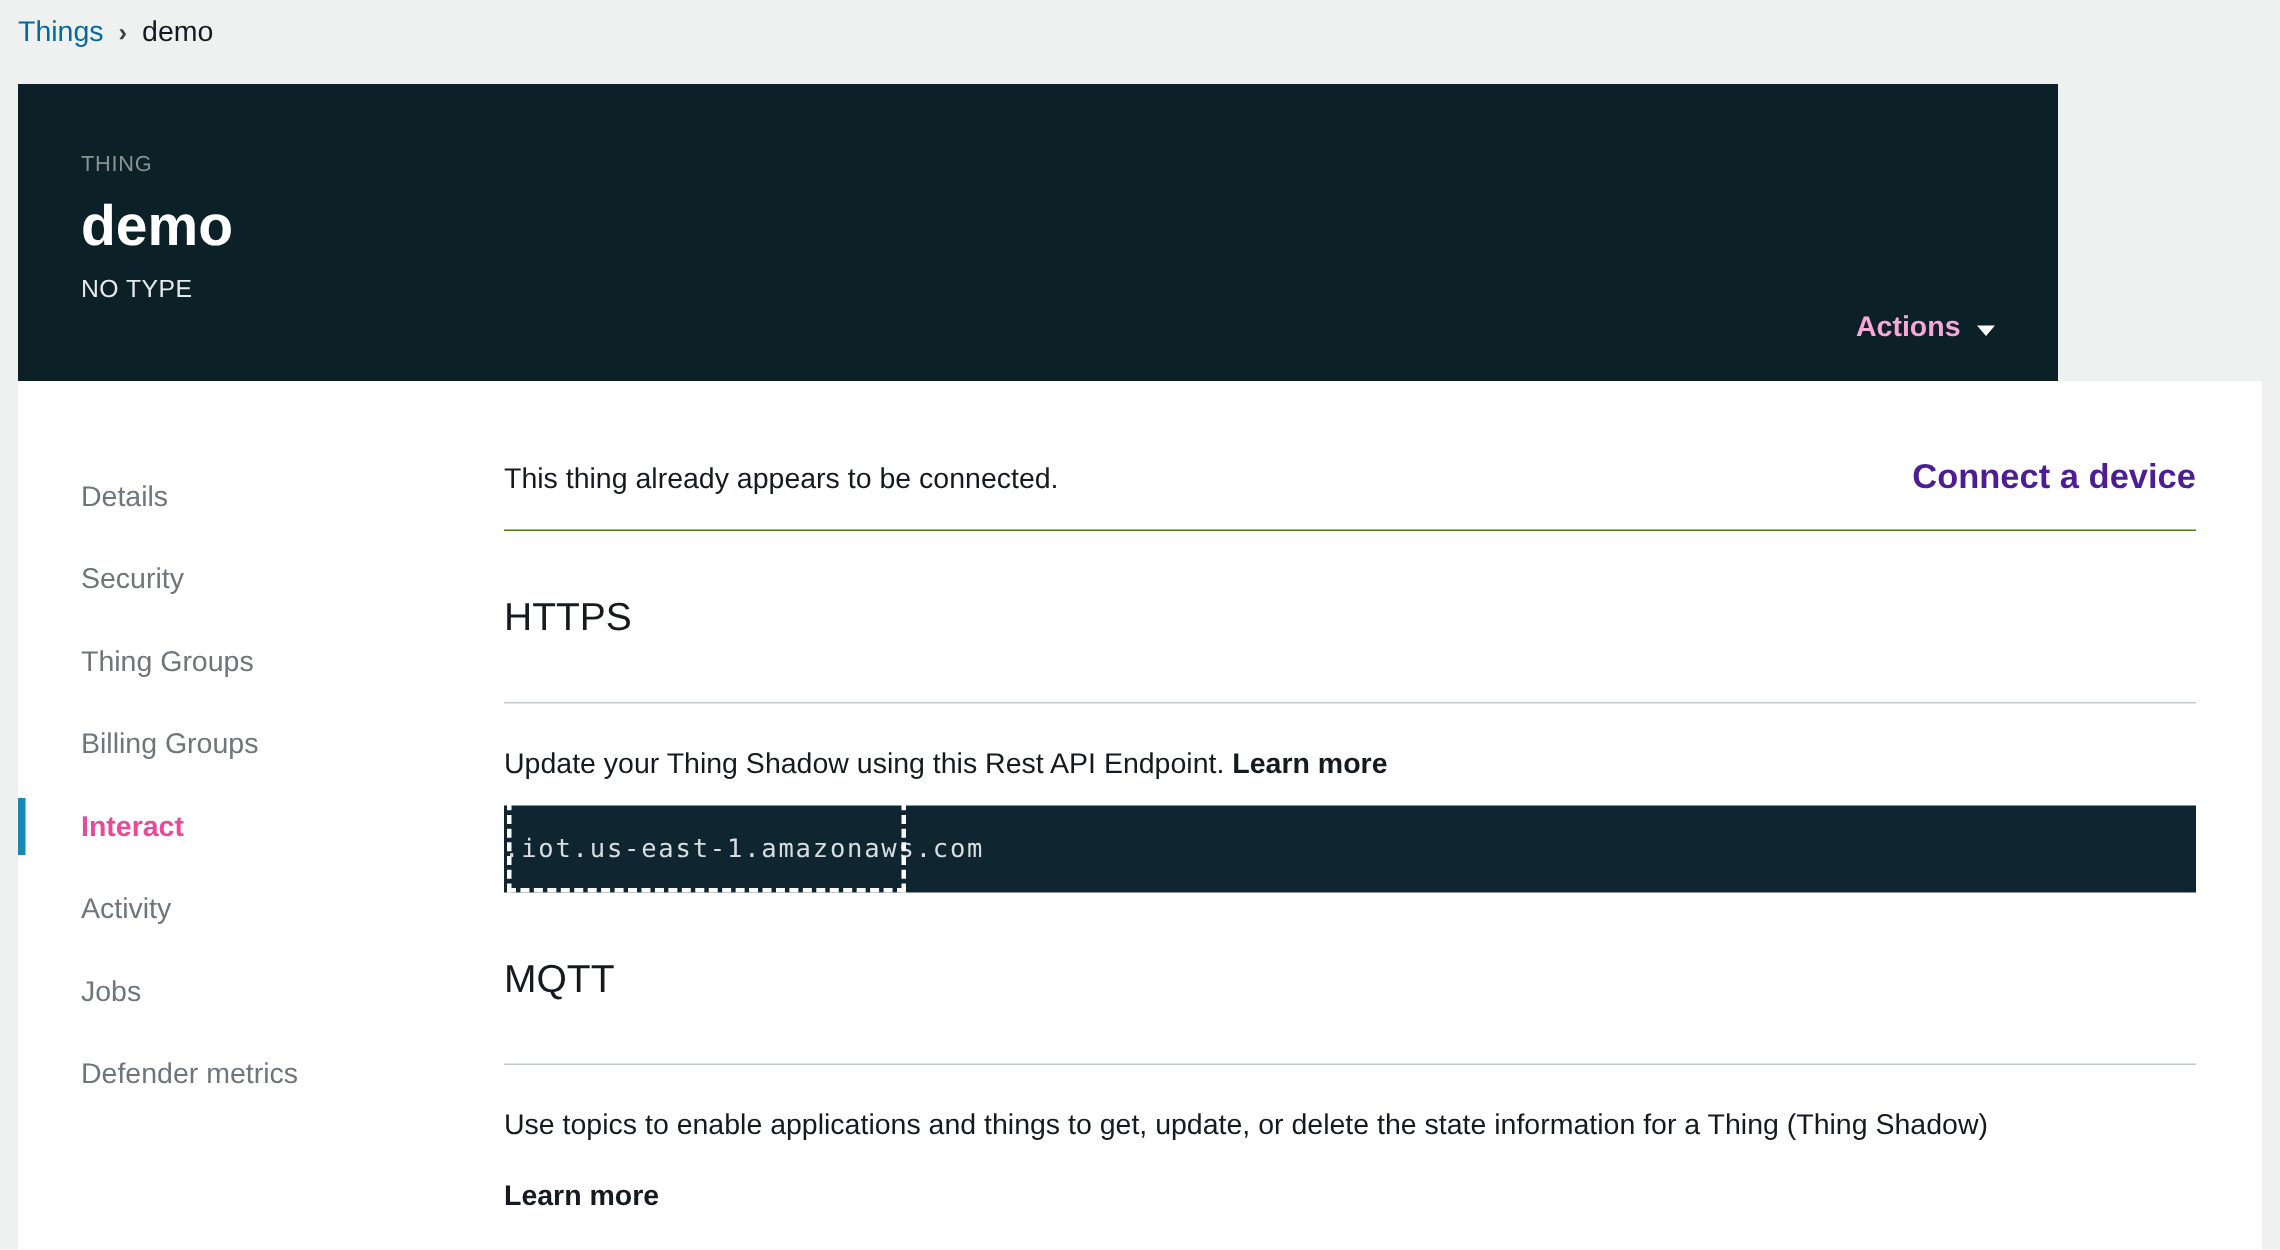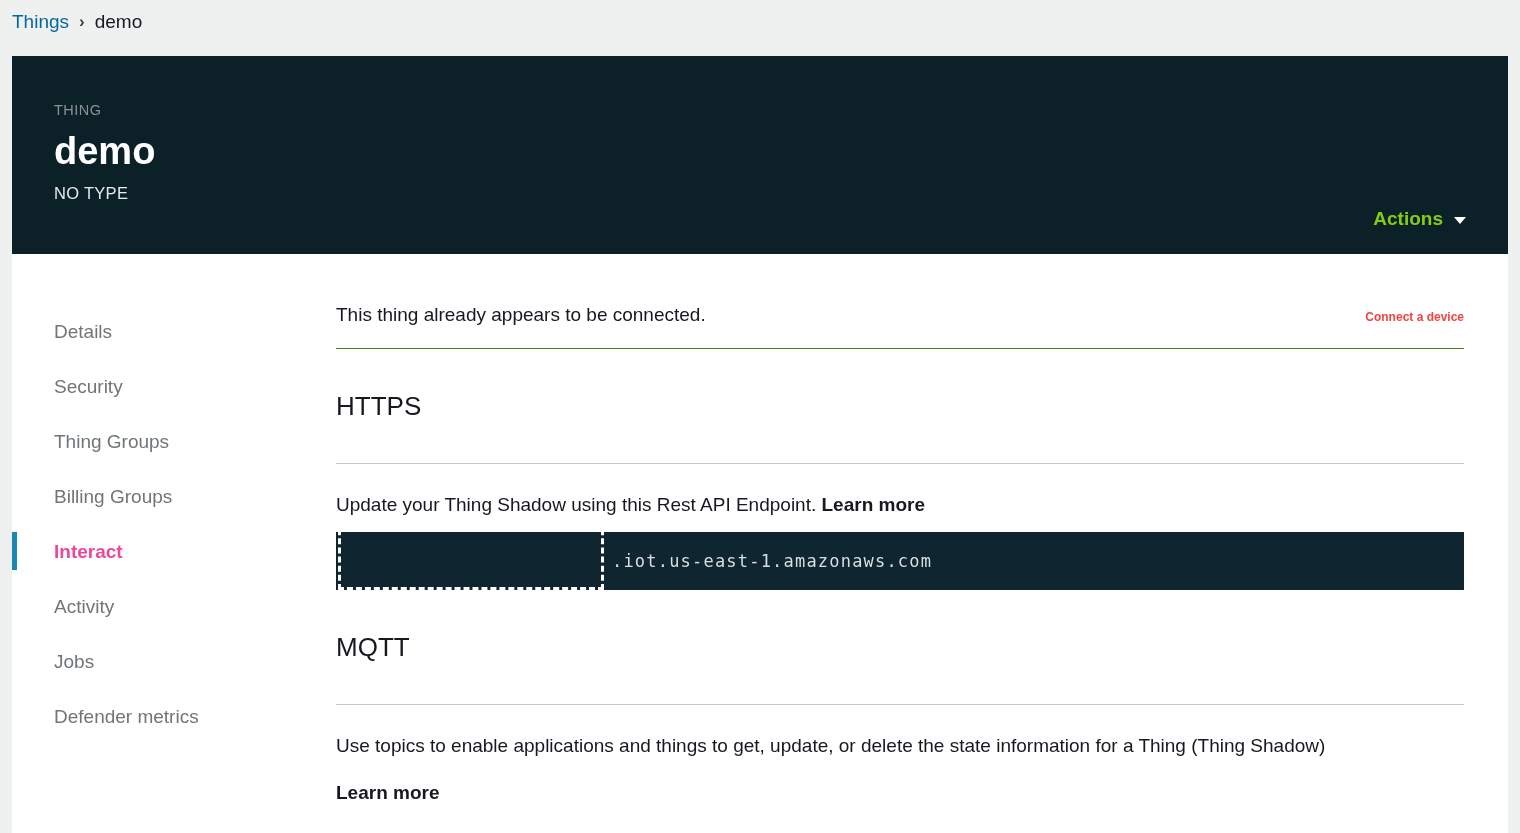--- a/index.html
+++ b/index.html
@@ -36,21 +36,21 @@
   }
   .crumb-current {
     color: #16191f;
   }
 
   
   .page-header {
     position: absolute;
     left: 12px;
     top: 56px;
-    width: 1496px;
+    width: 1360px;
     height: 198px;
     background: #0b2027;
     box-sizing: border-box;
     padding: 46px 0 0 42px;
   }
   .thing-eyebrow {
     color: #8a9296;
     font-size: 14.5px;
     letter-spacing: 0.5px;
     margin: 0 0 14px 0;
@@ -65,21 +65,21 @@
   .thing-subtitle {
     color: #e6eaec;
     font-size: 16.5px;
     margin: 0;
     letter-spacing: 0.3px;
   }
   .actions-button {
     position: absolute;
     right: 42px;
     bottom: 24px;
-    color: #84cc16;
+    color: #f9a8d4;
     font-size: 19px;
     font-weight: 700;
     display: flex;
     align-items: center;
     gap: 11px;
     cursor: pointer;
     user-select: none;
   }
   .caret-down {
     width: 0; height: 0;
@@ -146,23 +146,23 @@
     align-items: baseline;
     justify-content: space-between;
     padding-bottom: 22px;
     border-bottom: 1px solid #4d7c0f;
   }
   .connected-text {
     font-size: 19px;
     color: #16191f;
   }
   .connect-link {
-    font-size: 12px;
-    font-weight: 700;
-    color: #ef4444;
+    font-size: 23px;
+    font-weight: 700;
+    color: #4c1d95;
     cursor: pointer;
     white-space: nowrap;
   }
 
   .section-title {
     font-size: 26px;
     font-weight: 400;
     color: #16191f;
     margin: 42px 0 0 0;
     padding-bottom: 41px;
@@ -192,21 +192,20 @@
   
   .endpoint-wrap {
     position: relative;
     margin-top: 14px;
   }
   .endpoint-box {
     background: #0f2630;
     height: 58px;
     display: flex;
     align-items: center;
-    padding-left: 276px;
     box-sizing: border-box;
     font-family: "DejaVu Sans Mono", monospace;
     font-size: 17px;
     letter-spacing: 1.2px;
     color: #d8dde0;
     cursor: text;
   }
   .redaction-mask {
     position: absolute;
     left: 2px;

